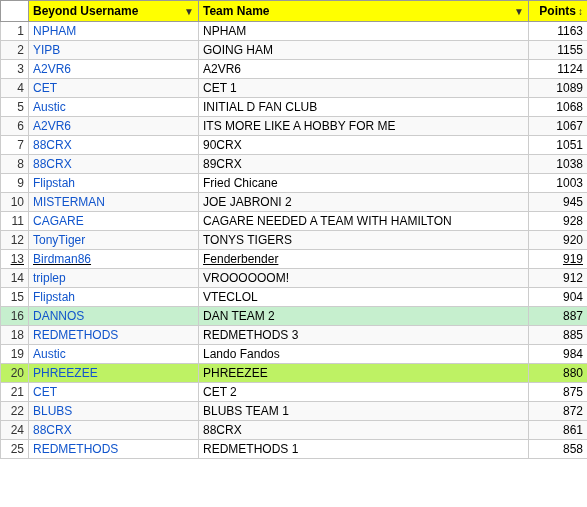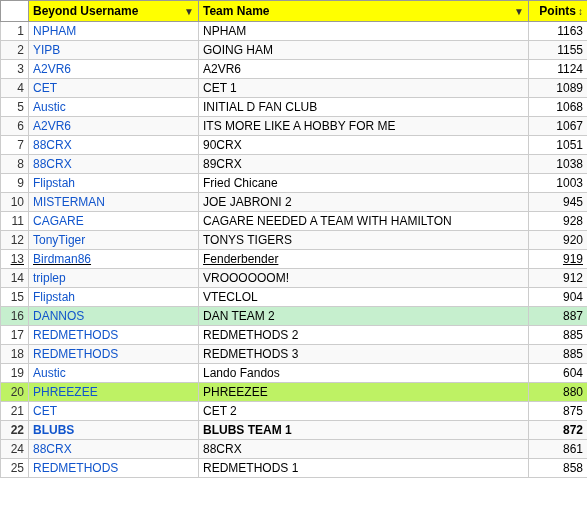--- a/index.html
+++ b/index.html
@@ -205,51 +205,45 @@
           <td class="username-cell">Flipstah</td>
           <td>VTECLOL</td>
           <td class="points-cell">904</td>
         </tr>
         <tr class="highlighted-row">
           <td class="num-cell">16</td>
           <td class="username-cell">DANNOS</td>
           <td>DAN TEAM 2</td>
           <td class="points-cell">887</td>
         </tr>
-        <tr style="background: rgb(255, 255, 255);">
-          <td class="num-cell">17</td>
-          <td class="username-cell">REDMETHODS</td>
-          <td>REDMETHODS 2</td>
-          <td class="points-cell">885</td>
-        </tr>
         <tr style="background: rgb(249, 249, 249);">
           <td class="num-cell">18</td>
           <td class="username-cell">REDMETHODS</td>
           <td>REDMETHODS 3</td>
           <td class="points-cell">885</td>
         </tr>
         <tr style="background: rgb(255, 255, 255);">
           <td class="num-cell">19</td>
           <td class="username-cell">Austic</td>
           <td>Lando Fandos</td>
-          <td class="points-cell">604</td>
+          <td class="points-cell">984</td>
         </tr>
         <tr style="background: #bef264;">
           <td class="num-cell">20</td>
           <td class="username-cell">PHREEZEE</td>
           <td>PHREEZEE</td>
           <td class="points-cell">880</td>
         </tr>
         <tr style="background: rgb(255, 255, 255);">
           <td class="num-cell">21</td>
           <td class="username-cell">CET</td>
           <td>CET 2</td>
           <td class="points-cell">875</td>
         </tr>
-        <tr style="background: rgb(249, 249, 249); font-weight: bold;">
+        <tr style="background: rgb(249, 249, 249);">
           <td class="num-cell">22</td>
           <td class="username-cell">BLUBS</td>
           <td>BLUBS TEAM 1</td>
           <td class="points-cell">872</td>
         </tr>
         <tr style="background: rgb(249, 249, 249); margin-left: 12px;">
           <td class="num-cell">24</td>
           <td class="username-cell">88CRX</td>
           <td>88CRX</td>
           <td class="points-cell">861</td>

